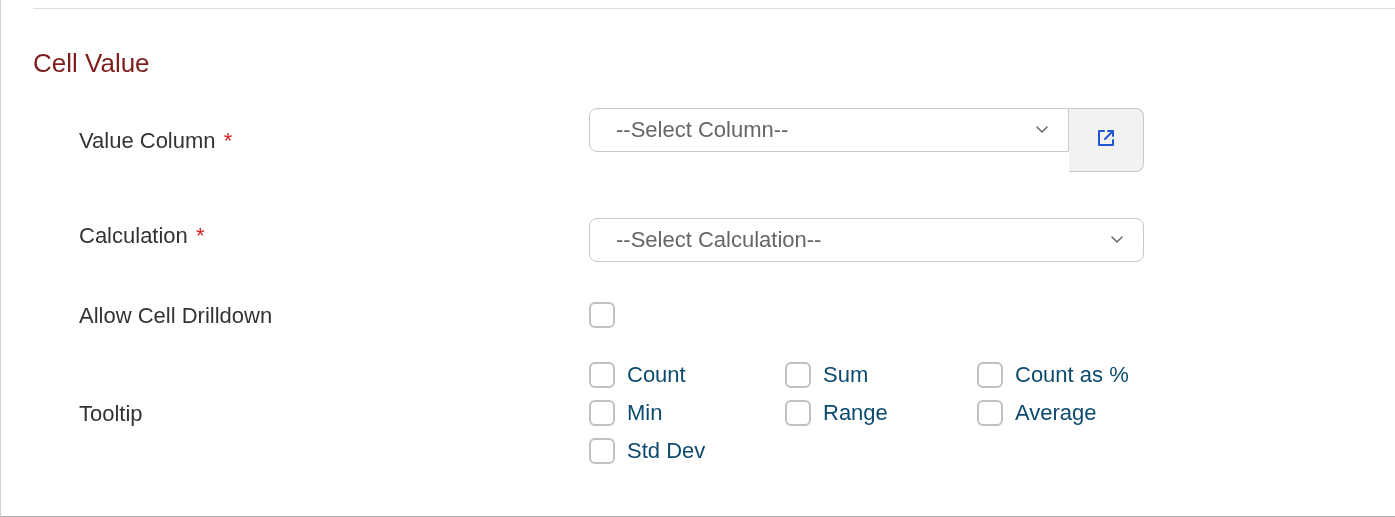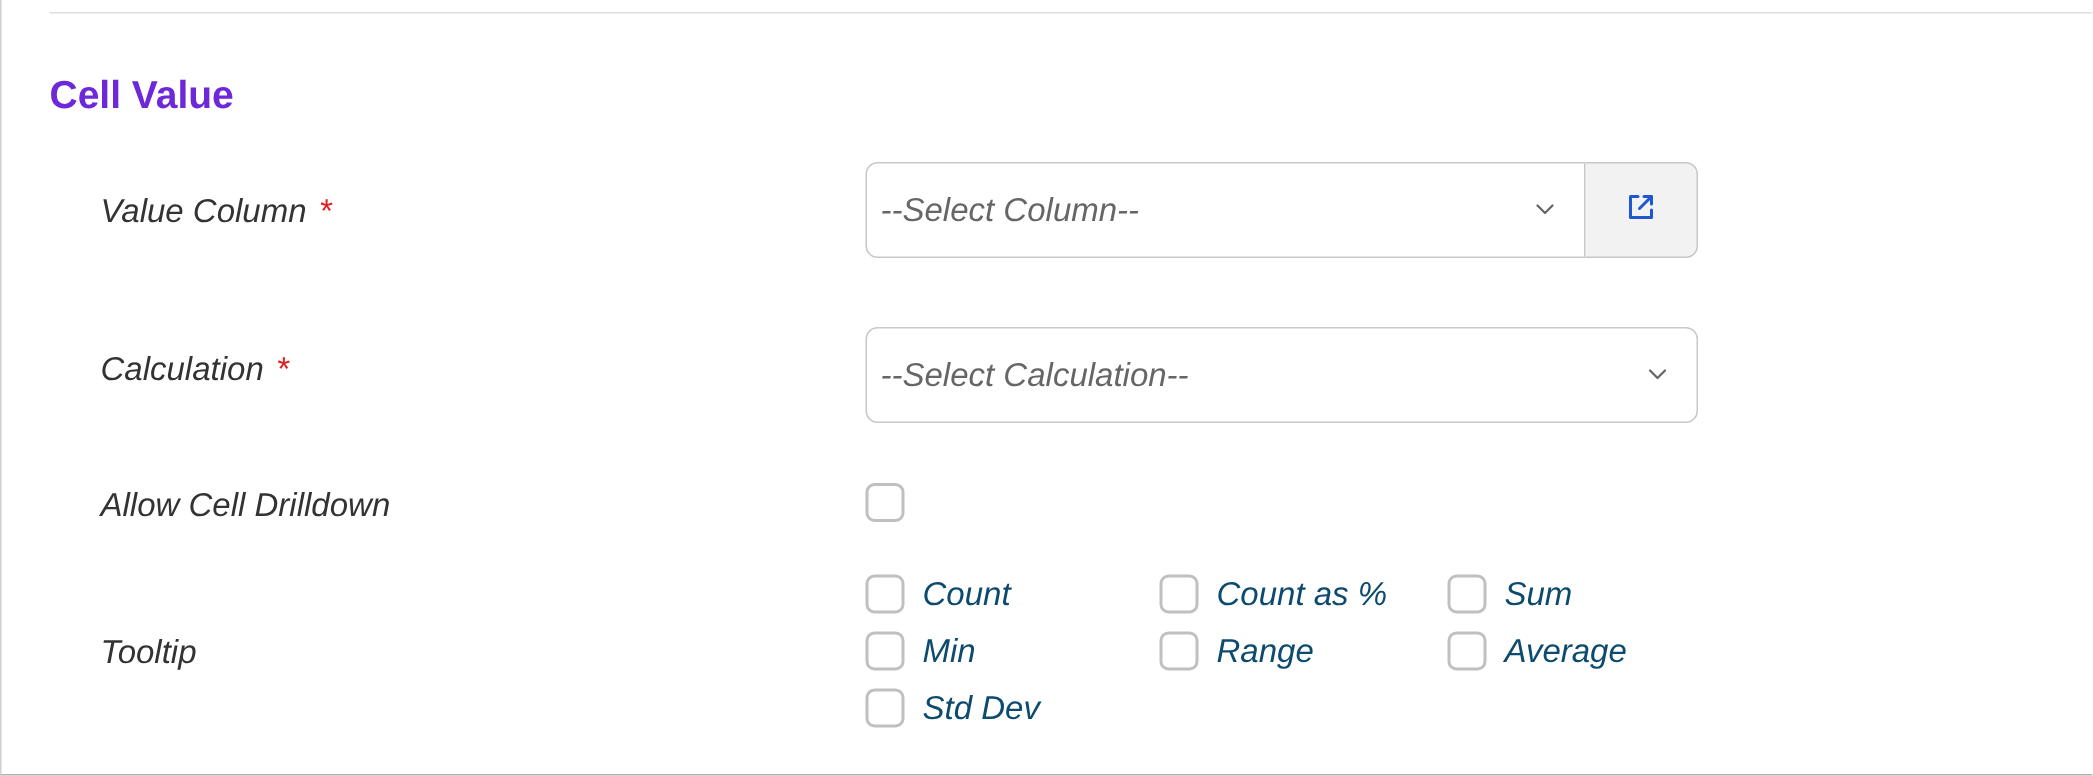--- a/index.html
+++ b/index.html
@@ -21,29 +21,28 @@
       top: 8px;
       left: 32px;
       right: 0;
       border-top: 1px solid #e0e0e0;
     }
     .section-title {
       position: absolute;
       top: 48px;
       left: 32px;
       font-size: 26px;
-      font-weight: 700;
-      color: #6d28d9;
+      font-weight: 400;
+      color: #7f1d1d;
     }
     .form-area {
       position: absolute;
       top: 108px;
-      left: 66px;
+      left: 78px;
       right: 40px;
-      font-style: italic;
     }
     .form-row {
       display: flex;
       align-items: center;
       margin-bottom: 30px;
     }
     .form-row.select-row {
       align-items: center;
       margin-bottom: 36px;
     }
@@ -60,27 +59,27 @@
     .form-control-area {
       flex: 0 0 auto;
     }
     .select-wrap {
       display: flex;
       align-items: stretch;
     }
     .fake-select {
       position: relative;
       width: 480px;
-      height: 64px;
+      height: 44px;
       border: 1px solid #c8c8c8;
       border-radius: 8px;
       background: #ffffff;
       display: flex;
       align-items: center;
-      padding-left: 9px;
+      padding-left: 26px;
       padding-right: 44px;
       font-size: 22px;
       color: #666666;
       cursor: pointer;
     }
     .fake-select.with-addon {
       border-top-right-radius: 0;
       border-bottom-right-radius: 0;
     }
     .fake-select.wide {
@@ -198,28 +197,28 @@
   <div class="form-row">
     <div class="form-label">Tooltip</div>
     <div class="form-control-area">
       <div class="tooltip-grid">
         <div class="tooltip-item">
           <span class="checkbox"></span>
           <span class="tooltip-label">Count</span>
         </div>
         <div class="tooltip-item">
           <span class="checkbox"></span>
+          <span class="tooltip-label">Sum</span>
+        </div>
+        <div class="tooltip-item">
+          <span class="checkbox"></span>
           <span class="tooltip-label">Count as %</span>
         </div>
         <div class="tooltip-item">
           <span class="checkbox"></span>
-          <span class="tooltip-label">Sum</span>
-        </div>
-        <div class="tooltip-item">
-          <span class="checkbox"></span>
           <span class="tooltip-label">Min</span>
         </div>
         <div class="tooltip-item">
           <span class="checkbox"></span>
           <span class="tooltip-label">Range</span>
         </div>
         <div class="tooltip-item">
           <span class="checkbox"></span>
           <span class="tooltip-label">Average</span>
         </div>

